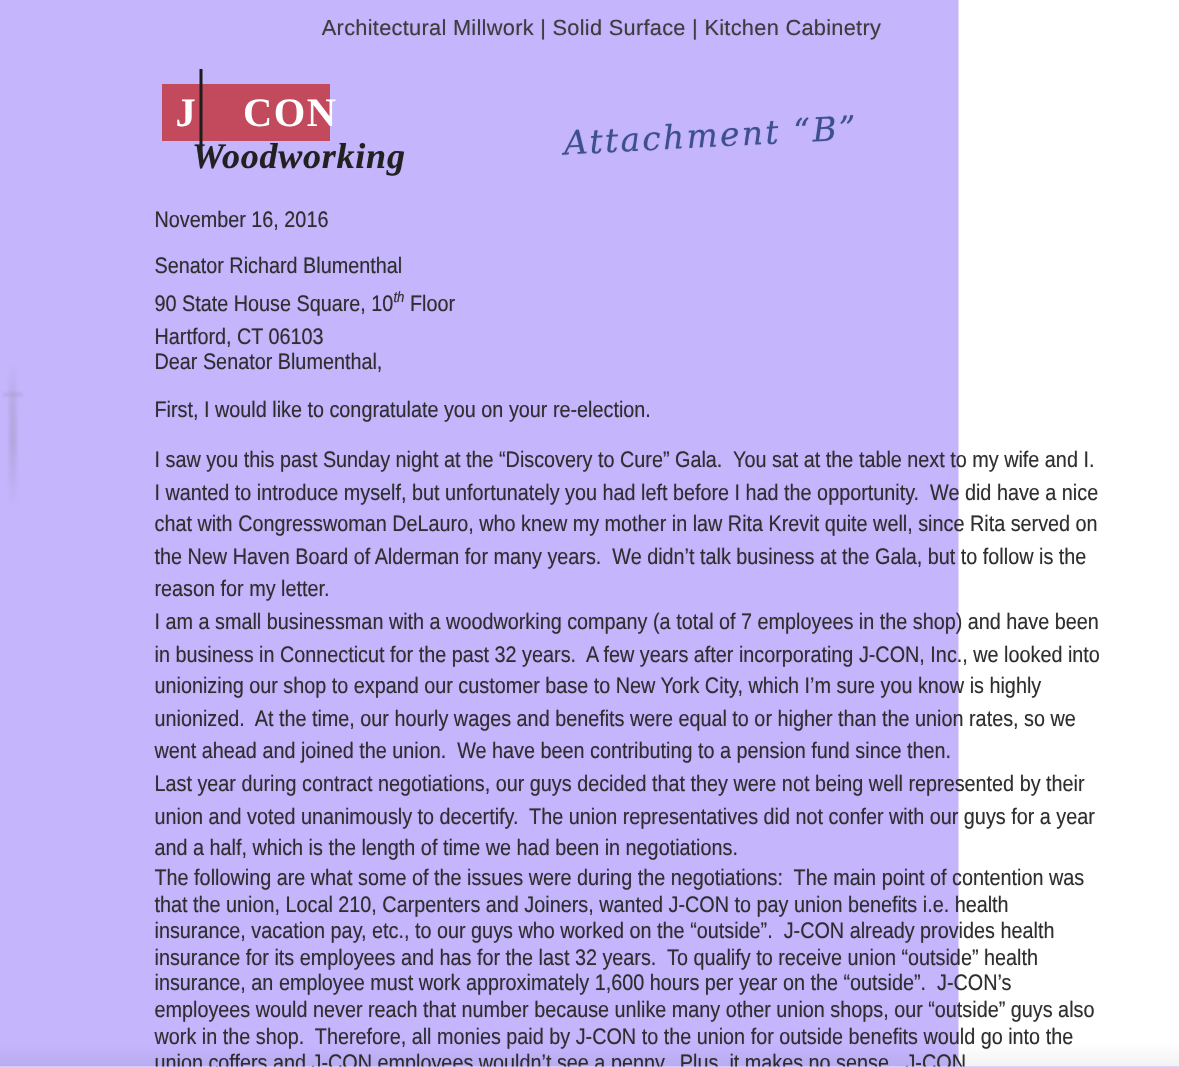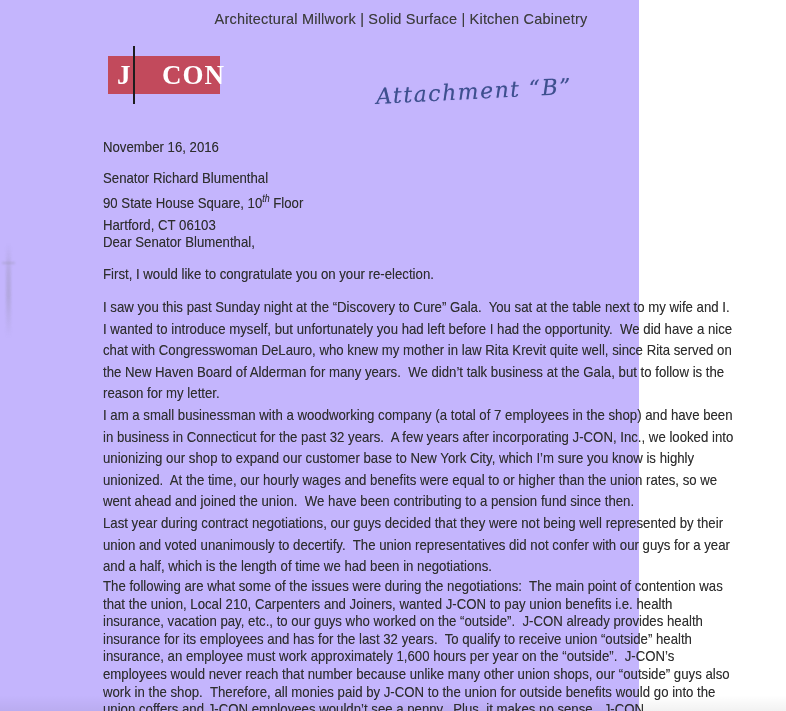--- a/index.html
+++ b/index.html
@@ -92,20 +92,21 @@
 
 <div class="page">
 
   <div class="tagline">Architectural Millwork  |  Solid Surface  |  Kitchen Cabinetry</div>
 
   <div class="logo-box" style="background-color: rgb(194, 74, 92);">
     <span class="logo-j">J</span>
     <span class="logo-con">CON</span>
   </div>
   <div class="logo-line"></div>
+  <div class="logo-sub">Woodworking</div>
 
   <div class="annotation" style="color: rgb(61, 79, 142);">Attachment “B”</div>
 
   <div class="letter">
     <div class="date">November 16, 2016</div>
 
     <div class="address"><span>Senator Richard Blumenthal</span><br><span>90 State House Square, 10</span><sup>th</sup><span> Floor</span><br><span>Hartford, CT 06103</span></div>
 
     <div class="salutation">Dear Senator Blumenthal,</div>
 

